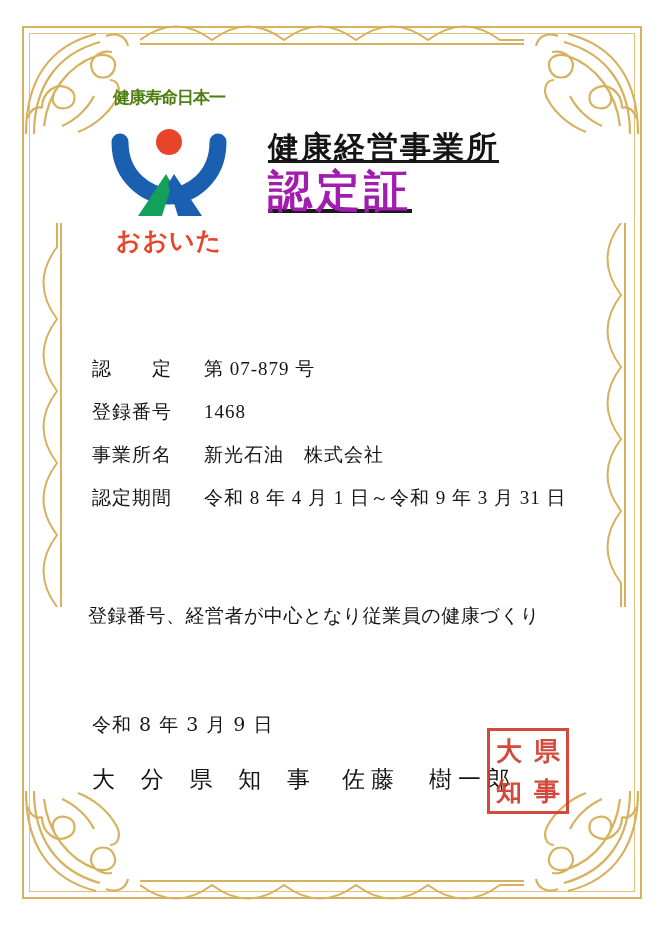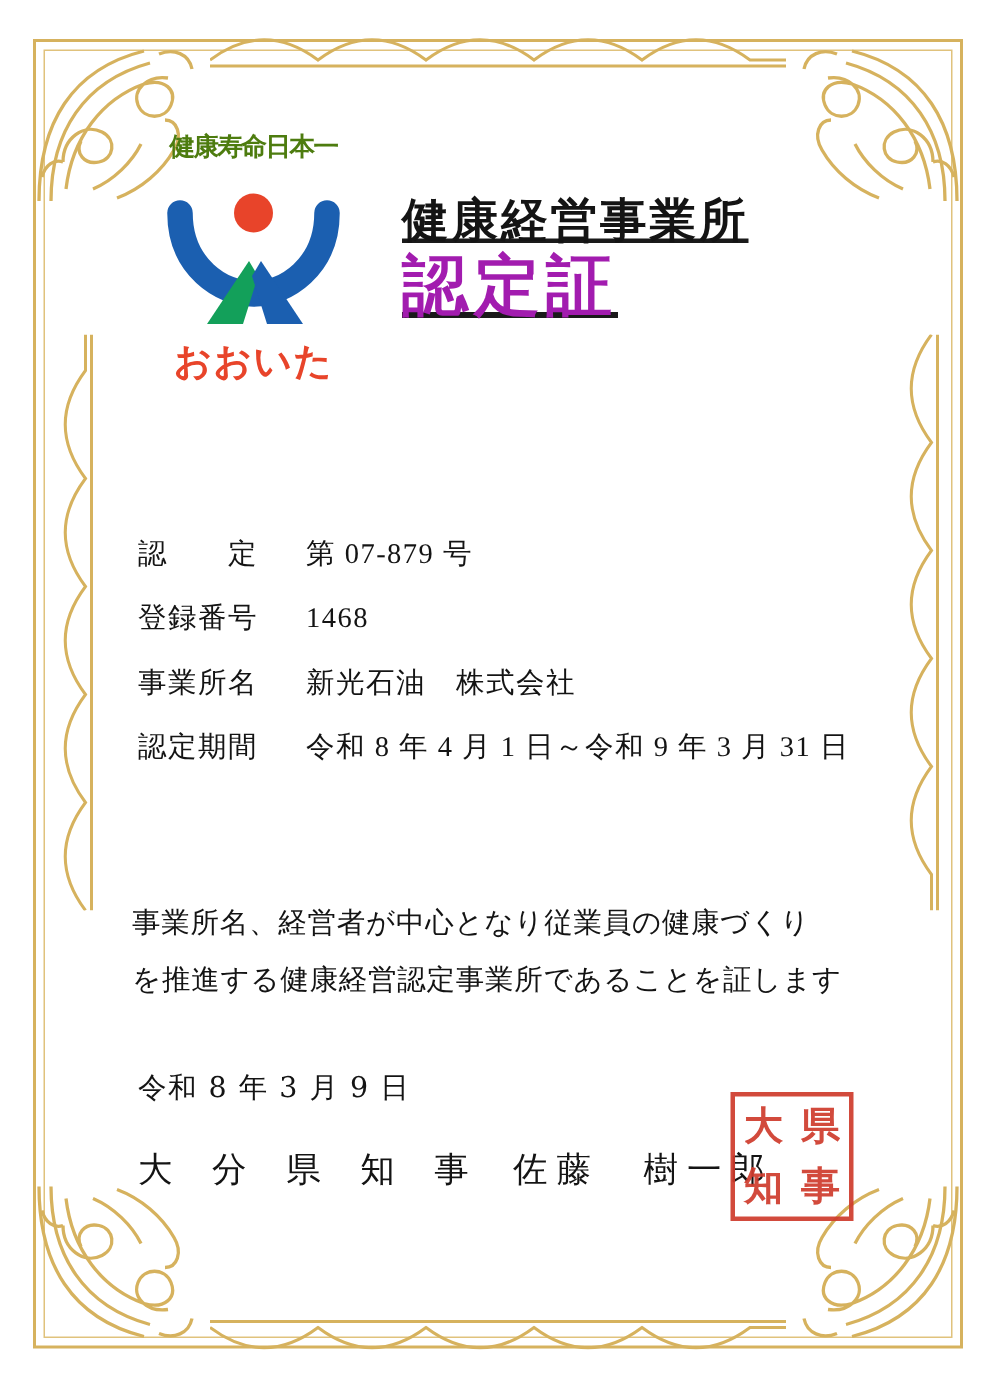--- a/index.html
+++ b/index.html
@@ -179,21 +179,21 @@
     letter-spacing: 1px;
     color: #141414;
   }
   .signer-line {
     position: absolute;
     left: 92px;
     top: 764px;
     width: 480px;
     display: flex;
     align-items: center;
-    font-family: Liberation Sans, sans-serif;
+    font-family: Liberation Serif, serif;
     font-size: 23px;
     color: #141414;
   }
   .signer-title {
     letter-spacing: 10px;
     width: 250px;
     flex: none;
   }
   .signer-name {
     letter-spacing: 6px;
@@ -347,22 +347,21 @@
       <div class="field-label">事業所名</div>
       <div class="field-value">新光石油　株式会社</div>
     </div>
     <div class="field-row">
       <div class="field-label">認定期間</div>
       <div class="field-value">令和 8 年 4 月 1 日～令和 9 年 3 月 31 日</div>
     </div>
   </div>
 
   <div class="statement">
-    <div>事業所名、経営者が中心となり従業員の健康づくり</div>
-    <div>を推進する健康経営認定事業所であることを証します</div>
+    <div>登録番号、経営者が中心となり従業員の健康づくり</div>
   </div>
 
   <div class="date-line">令和 8 年 3 月 9 日</div>
 
   <div class="signer-line">
     <div class="signer-title">大 分 県 知 事</div>
     <div class="signer-name">佐藤　樹一郎</div>
   </div>
 
   <div class="seal">

